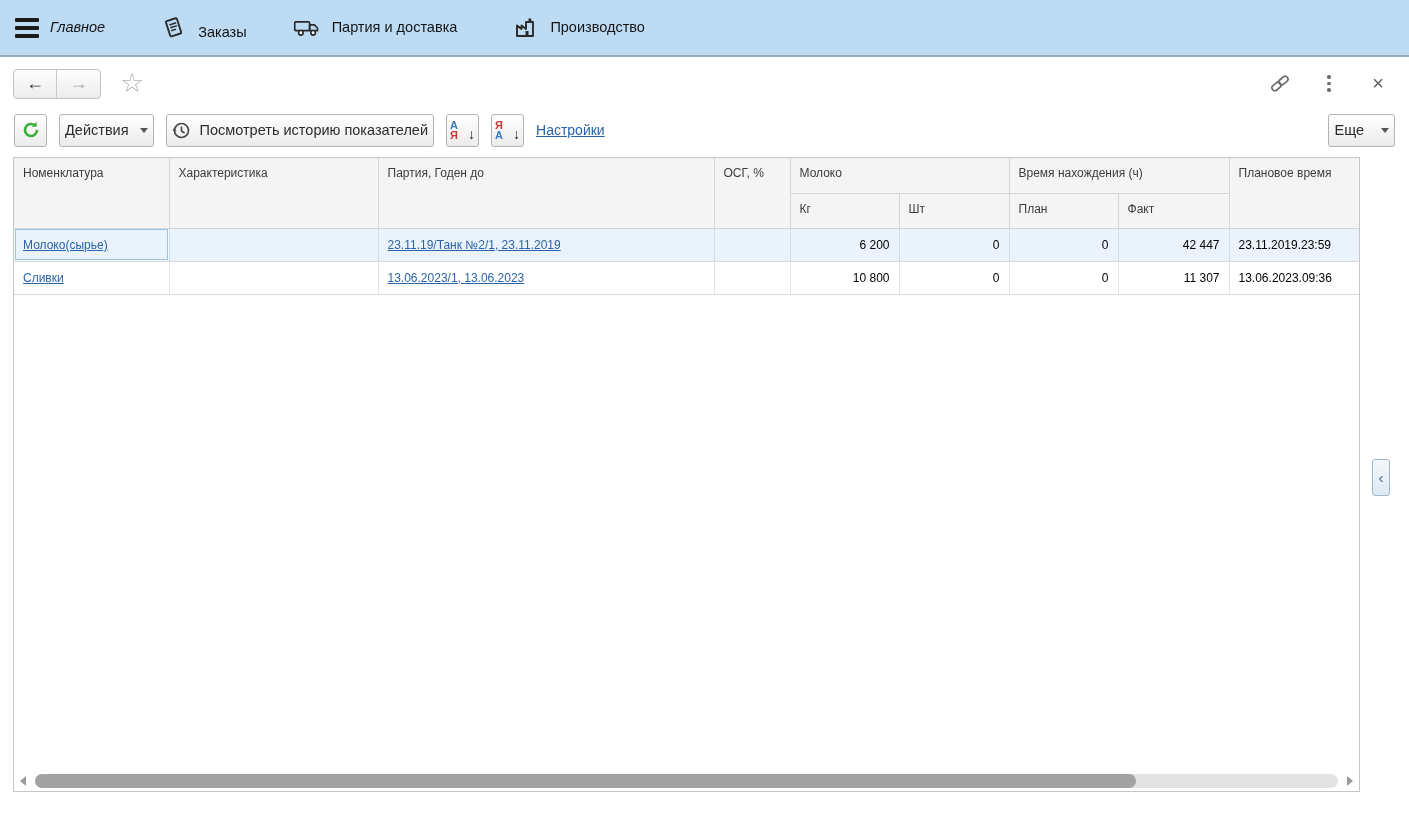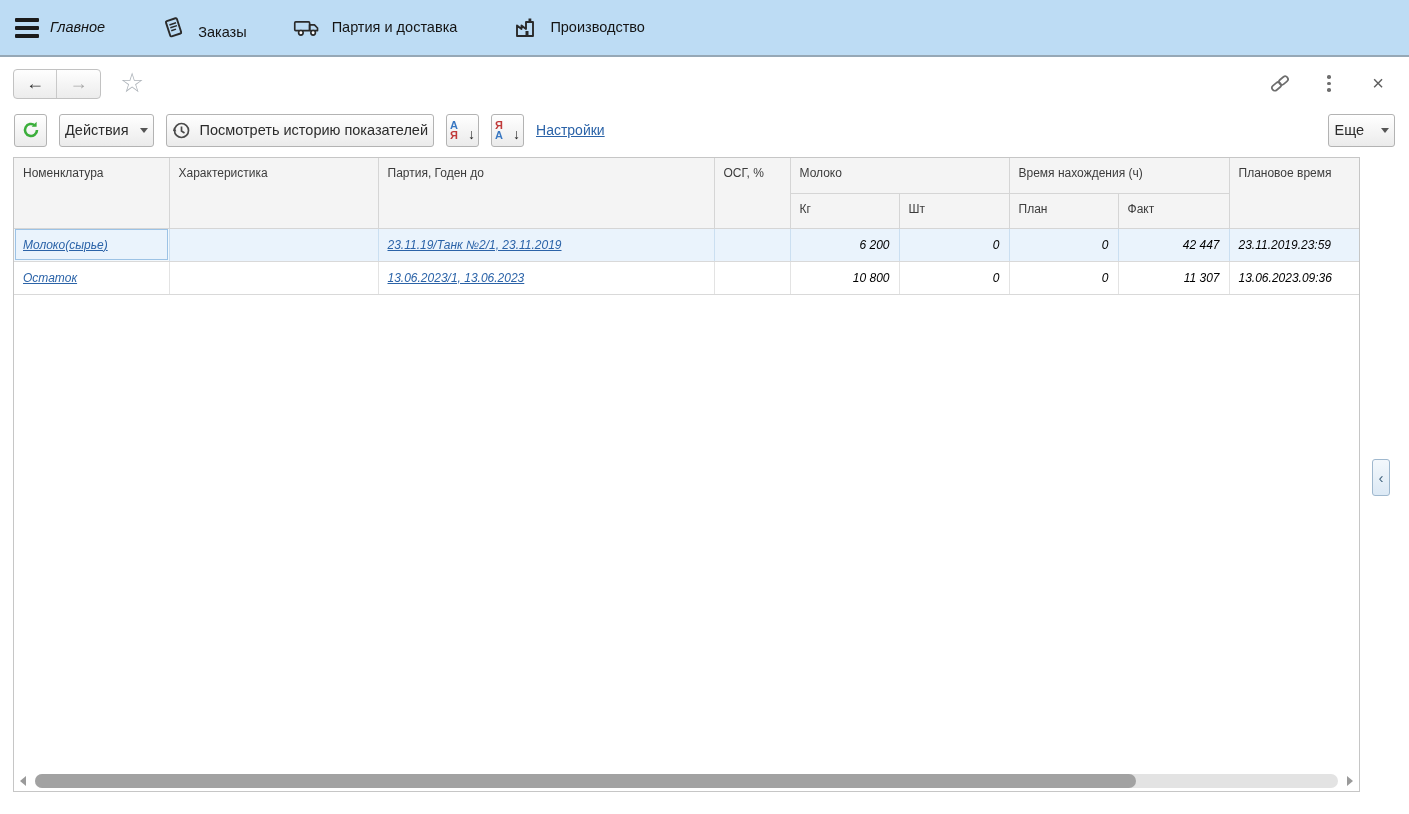--- a/index.html
+++ b/index.html
@@ -43,21 +43,21 @@
   .lt-blue { color:#3A78C2; }
   .lt-red { color:#C03A3A; }
   .sort-arrow { font-size:14px; color:#222; margin-top:7px; margin-left:1px; }
   .link { color:#2B63A8; text-decoration:underline; font-size:14px; cursor:pointer; }
   .toolbar .more { margin-left:auto;gap:15px; }
 
   
   .table-wrap { position:relative; margin-left:13px; margin-top:7px; width:1347px; height:635px; border:1px solid #C6C6C6; background:#FFF; overflow:hidden; }
   table { border-collapse:collapse; table-layout:fixed; width:1360px; font-size:12px; }
   th { background:#F4F4F4; color:#3C3C3C; font-weight:normal; text-align:left; vertical-align:top; padding:8px 9px; border-right:1px solid #D5D5D5; border-bottom:1px solid #D5D5D5; height:35px; white-space:nowrap; overflow:hidden; cursor:pointer; }
-  td { height:33px; padding:0 9px; border-right:1px solid #E3E3E3; border-bottom:1px solid #D9D9D9; white-space:nowrap; overflow:hidden; cursor:pointer;font-style:italic; }
+  td { height:33px; padding:0 9px; border-right:1px solid #E3E3E3; border-bottom:1px solid #D9D9D9; white-space:nowrap; overflow:hidden; cursor:pointer; }
   tr.sel td { background:#EAF3FC; border-right-color:#CBDFF1; }
   td.num { text-align:right; }
   td.focused { background:#DCEDFB; outline:1px solid #9CC2E5; outline-offset:-2px; box-shadow:inset 0 0 0 1px #F2F8FD; }
   a.cell-link { color:#2B63A8; text-decoration:underline; cursor:pointer; }
 
   
   .hscroll { position:absolute; left:3px; right:3px; bottom:2px; height:16px; display:flex; align-items:center; }
   .sb-arrow { width:12px; height:12px; display:flex; align-items:center; justify-content:center; cursor:pointer; }
   .tri-left { width:0; height:0; border-top:5px solid transparent; border-bottom:5px solid transparent; border-right:6px solid #9A9A9A; }
   .tri-right { width:0; height:0; border-top:5px solid transparent; border-bottom:5px solid transparent; border-left:6px solid #9A9A9A; }
@@ -233,21 +233,21 @@
         <td></td>
         <td><a class="cell-link">23.11.19/Танк №2/1, 23.11.2019</a></td>
         <td></td>
         <td class="num">6 200</td>
         <td class="num">0</td>
         <td class="num">0</td>
         <td class="num">42 447</td>
         <td>23.11.2019.23:59</td>
       </tr>
       <tr>
-        <td><a class="cell-link">Остаток</a></td>
+        <td><a class="cell-link">Сливки</a></td>
         <td></td>
         <td><a class="cell-link">13.06.2023/1, 13.06.2023</a></td>
         <td></td>
         <td class="num">10 800</td>
         <td class="num">0</td>
         <td class="num">0</td>
         <td class="num">11 307</td>
         <td>13.06.2023.09:36</td>
       </tr>
     </tbody>

